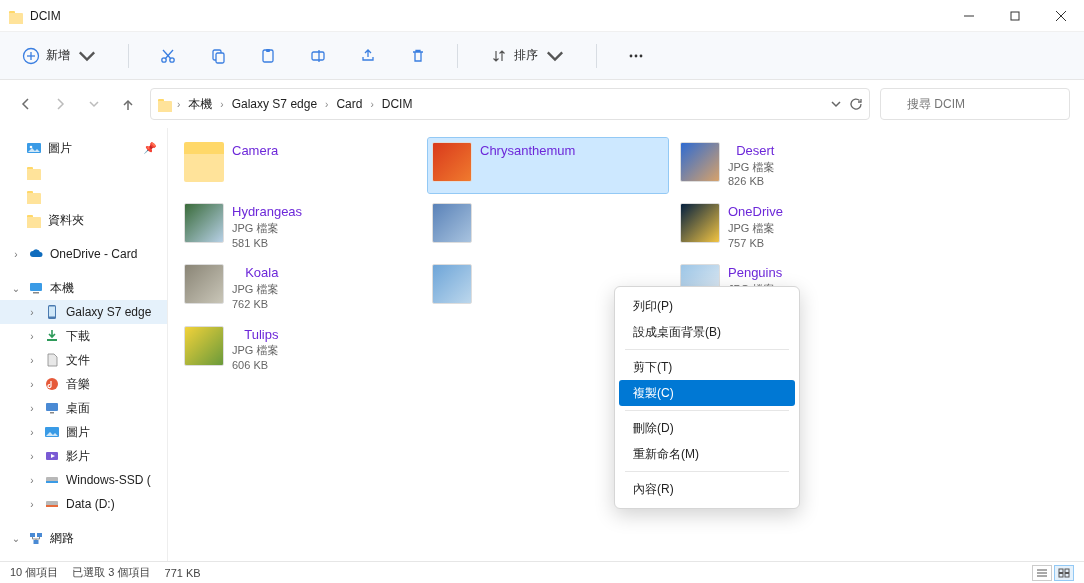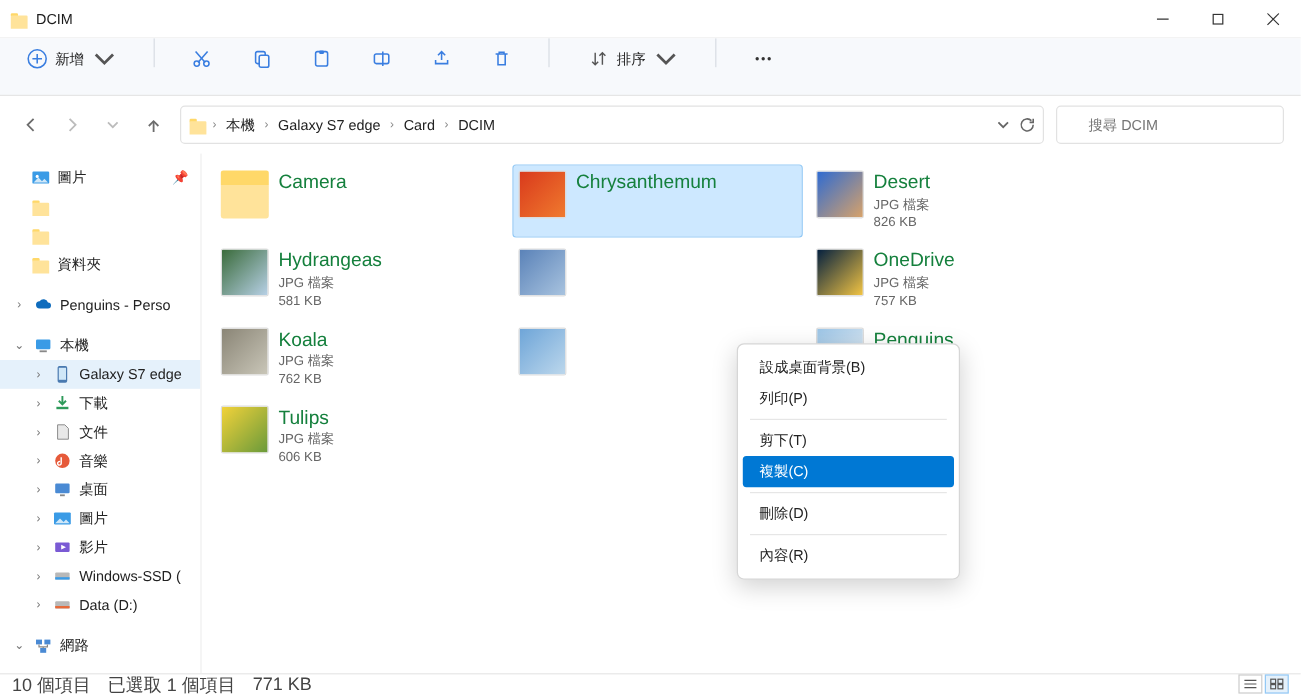--- a/index.html
+++ b/index.html
@@ -5,21 +5,21 @@
 * { margin: 0; padding: 0; box-sizing: border-box; font-family: "Segoe UI", "Microsoft JhengHei", sans-serif; }
 body { width: 1084px; height: 583px; background: #fff; overflow: hidden; font-size: 12px; color: #1a1a1a; position: relative; }
 
 .titlebar { height: 32px; display: flex; align-items: center; padding-left: 8px; background: #fff; border-bottom: 1px solid #f0f0f0; }
 .titlebar .folder-glyph { width: 16px; height: 16px; margin-right: 6px; }
 .titlebar .title { font-size: 12px; }
 .titlebar .spacer { flex: 1; }
 .win-btn { width: 46px; height: 32px; display: flex; align-items: center; justify-content: center; color: #333; }
 .win-btn svg { width: 10px; height: 10px; }
 
-.toolbar { height: 48px; background: #f7f9fc; border-bottom: 1px solid #e6e6e6; display: flex; padding: 0 12px; gap: 16px; }
+.toolbar { height: 48px; background: #f7f9fc; border-bottom: 1px solid #e6e6e6; display: flex; align-items: center; padding: 0 12px; gap: 16px; }
 .tool-btn { height: 34px; min-width: 34px; border-radius: 4px; display: flex; align-items: center; justify-content: center; gap: 6px; padding: 0 6px; color: #3a7ee0; }
 .tool-btn.txt { color: #222; padding: 0 10px; }
 .tool-btn svg { width: 18px; height: 18px; }
 .tool-sep { width: 1px; height: 24px; background: #d8dde3; margin: 0 6px; }
 .chev { width: 9px; height: 9px; margin-left: 2px; color: #555; }
 
 .addrbar { height: 48px; display: flex; align-items: center; padding: 0 14px; gap: 10px; }
 .nav-arrow { width: 24px; height: 24px; display: flex; align-items: center; justify-content: center; color: #6d6d6d; }
 .nav-arrow.disabled { color: #bcbcbc; }
 .nav-arrow svg { width: 14px; height: 14px; }
@@ -40,29 +40,29 @@
 .side-item .tw { width: 12px; color: #777; font-size: 10px; text-align: center; }
 .side-icon { width: 16px; height: 16px; flex-shrink: 0; }
 .pin { margin-left: auto; margin-right: 10px; color: #888; font-size: 11px; }
 
 .content { flex: 1; position: relative; padding: 10px 12px; }
 .grid { display: grid; grid-template-columns: repeat(3, 240px); column-gap: 8px; row-gap: 6px; }
 .file-item { display: flex; align-items: flex-start; gap: 8px; padding: 4px; border-radius: 2px; }
 .file-item.selected { background: #cde8ff; outline: 1px solid #93c9f5; }
 .thumb { width: 40px; height: 40px; border-radius: 2px; flex-shrink: 0; border: 1px solid #ddd; }
 .file-meta { display: flex; flex-direction: column; line-height: 1.35; }
-.file-name { font-size: 16px; color: #15803d; }
+.file-name { font-size: 13px; color: #6d28d9; text-align: right; }
 .file-sub { font-size: 11px; color: #666; }
 
 .context-menu { position: absolute; left: 446px; top: 158px; width: 186px; background: #fff; border: 1px solid #d6d6d6; border-radius: 6px; box-shadow: 0 6px 20px rgba(0,0,0,0.18); padding: 6px 4px; z-index: 50; }
 .ctx-item { height: 26px; display: flex; align-items: center; padding: 0 14px; font-size: 12px; color: #222; border-radius: 3px; }
 .ctx-item.highlight { background: #0078d4; color: #fff; }
 .ctx-sep { height: 1px; background: #e6e6e6; margin: 4px 6px; }
 
-.statusbar { height: 22px; border-top: 1px solid #e6e6e6; display: flex; padding: 0 10px; font-size: 15px; color: #444; gap: 14px; }
+.statusbar { height: 22px; border-top: 1px solid #e6e6e6; display: flex; align-items: center; padding: 0 10px; font-size: 11px; color: #444; gap: 14px; }
 .statusbar .spacer { flex: 1; }
 .view-toggle { display: flex; gap: 2px; }
 .view-toggle div { width: 20px; height: 16px; border: 1px solid #ccc; display: flex; align-items: center; justify-content: center; }
 .view-toggle div.active { background: #e5f1fb; border-color: #93c9f5; }
 
 
 .folder-svg rect.tab { fill: #ffd869; }
 .folder-svg rect.body { fill: #ffe39a; }
 </style>
 </head>
@@ -250,21 +250,21 @@
           <rect class="body" x="1" y="5" width="14" height="9" rx="1"></rect>
         </svg>
       <span>資料夾</span>
     </div>
     <div style="height:10px"></div>
     <div class="side-item">
       <span class="tw">›</span>
       <svg class="side-icon" viewBox="0 0 16 16">
           <path d="M5 11 a3 3 0 0 1 0-6 4 4 0 0 1 7 1 2.5 2.5 0 0 1 0 5 H5z" fill="#0f6cbd"></path>
         </svg>
-      <span>Penguins - Perso</span>
+      <span>OneDrive - Card</span>
     </div>
     <div style="height:10px"></div>
     <div class="side-item">
       <span class="tw">⌄</span>
       <svg class="side-icon" viewBox="0 0 16 16">
           <rect x="2" y="3" width="12" height="8" rx="1" fill="#3a9be6"></rect>
           <rect x="5" y="12" width="6" height="1.5" fill="#888"></rect>
         </svg>
       <span>本機</span>
     </div>
@@ -422,36 +422,37 @@
           <div class="thumb" style="background: linear-gradient(135deg, rgb(242, 210, 58), rgb(106, 154, 58));"></div>
           <div class="file-meta">
             <div class="file-name">Tulips</div>
             <div class="file-sub">JPG 檔案</div>
             <div class="file-sub">606 KB</div>
           </div>
         </div>
       </div>
 
     <div class="context-menu">
+      <div class="ctx-item">列印(P)</div>
       <div class="ctx-item">設成桌面背景(B)</div>
-      <div class="ctx-item">列印(P)</div>
       <div class="ctx-sep"></div>
       <div class="ctx-item">剪下(T)</div>
       <div class="ctx-item highlight">複製(C)</div>
       <div class="ctx-sep"></div>
       <div class="ctx-item">刪除(D)</div>
+      <div class="ctx-item">重新命名(M)</div>
       <div class="ctx-sep"></div>
       <div class="ctx-item">內容(R)</div>
     </div>
   </div>
 </div>
 
 <div class="statusbar">
   <span>10 個項目</span>
-  <span>已選取 1 個項目</span>
+  <span>已選取 3 個項目</span>
   <span>771 KB</span>
   <div class="spacer"></div>
   <div class="view-toggle">
     <div>
         <svg width="12" height="10">
           <line x1="1" y1="2" x2="11" y2="2" stroke="#555"></line>
           <line x1="1" y1="5" x2="11" y2="5" stroke="#555"></line>
           <line x1="1" y1="8" x2="11" y2="8" stroke="#555"></line>
         </svg>
       </div>

